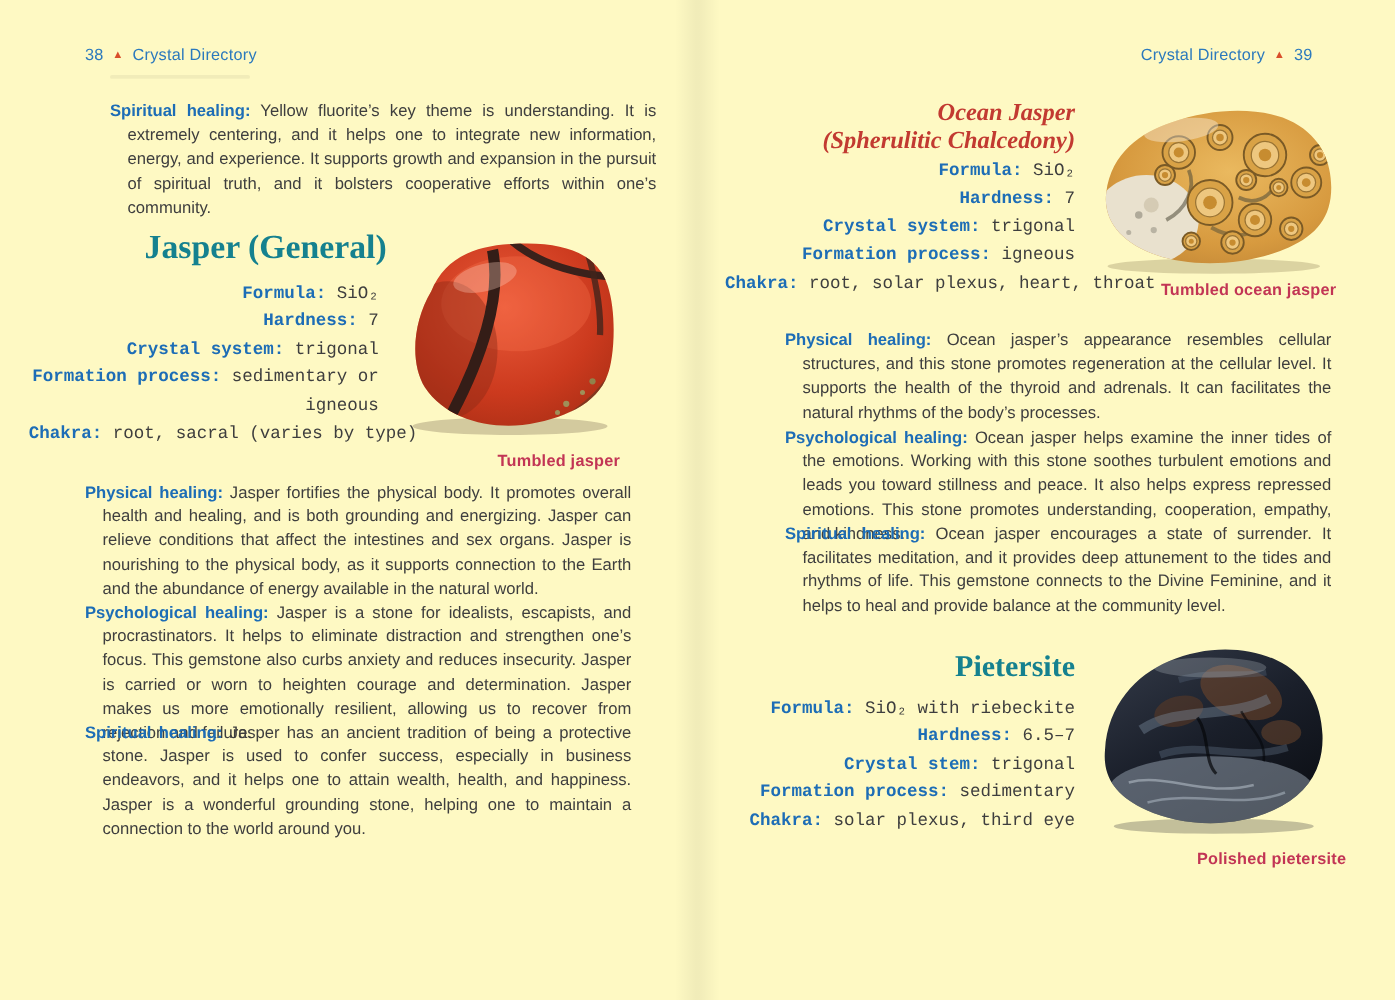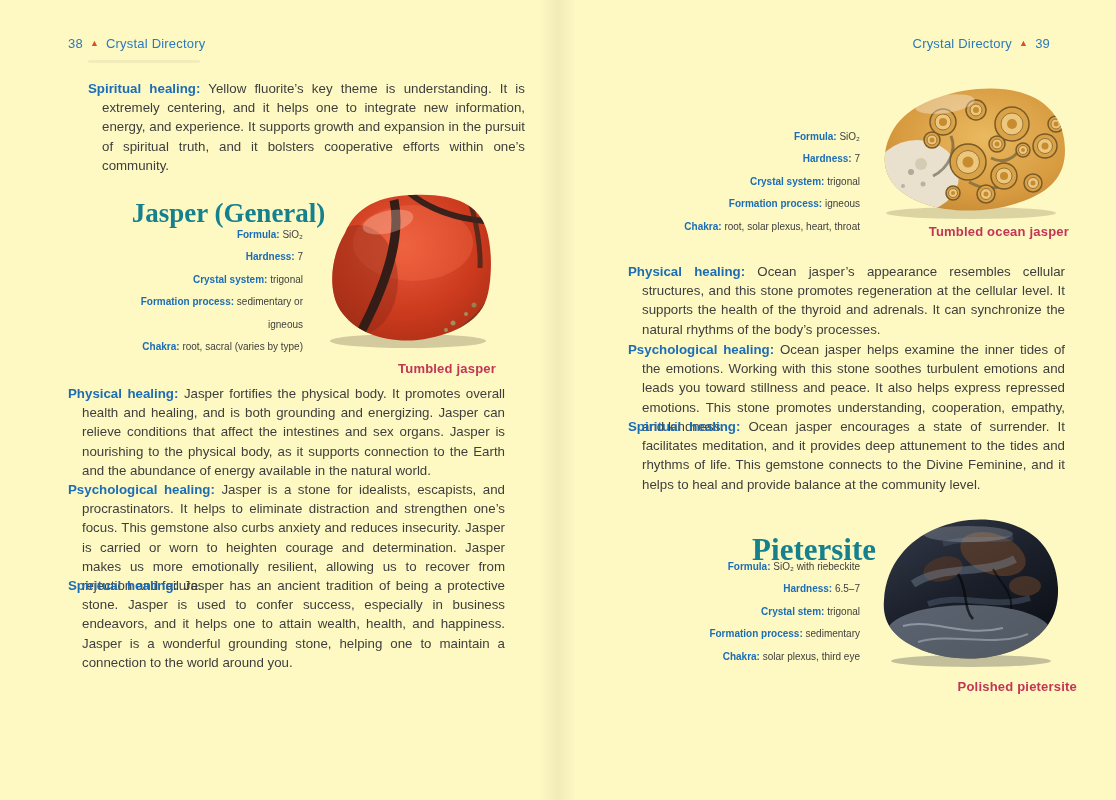--- a/index.html
+++ b/index.html
@@ -23,30 +23,30 @@
     background:rgba(0,0,0,0.05); border-radius:2px;
   }
   .para {
     position:absolute; width:423px; font-size:13.3px; line-height:19.2px;
     text-align:justify; padding-left:14px; text-indent:-14px; margin:0;
   }
   .para.continued { text-align-last:justify; }
   .lbl { font-weight:bold; color:#1d6db6; }
   .teal-title {
     position:absolute; font-family:"Liberation Serif","DejaVu Serif",serif;
-    font-weight:bold; color:#15818f; margin:16px;
+    font-weight:bold; color:#15818f; margin:0;
   }
   #jasper-title { left:90px; top:183px; width:245px; text-align:center; font-size:27px; line-height:29px; }
-  #pietersite-title { left:620px; top:520px; width:240px; text-align:right; font-size:31px; line-height:28px; }
+  #pietersite-title { left:620px; top:520px; width:240px; text-align:right; font-size:24px; line-height:28px; }
   .red-title {
     position:absolute; left:560px; top:80px; width:300px; text-align:right;
     font-family:"Liberation Serif","DejaVu Serif",serif; font-weight:bold; font-style:italic;
     color:#c23a31; font-size:19.5px; line-height:21.5px; margin:0;
   }
-  .props { position:absolute; font-size:10px; }
+  .props { position:absolute; font-size:14px;font-family:Liberation Mono, monospace; }
   #jasper-props { left:23px; top:224px; width:280px; }
   #ocean-props { left:580px; top:126px; width:280px; }
   #pietersite-props { left:580px; top:556px; width:280px; }
   .prop-row { text-align:right; line-height:22.4px; white-space:nowrap; }
   .prop-line2 { text-align:right; line-height:22.4px; white-space:nowrap; }
   .fig { position:absolute; margin:0; }
   .caption {
     position:absolute; text-align:right; font-weight:bold; font-size:13px;
     color:#c23555; letter-spacing:0.2px;
   }
@@ -134,20 +134,24 @@
   </p>
   <p class="para" style="left:68px; top:576px;">
     <span class="lbl">Spiritual healing:</span>
     <span>Jasper has an ancient tradition of being a protective stone. Jasper is used to confer success, especially in business endeavors, and it helps one to attain wealth, health, and happiness. Jasper is a wonderful grounding stone, helping one to maintain a connection to the world around you.</span>
   </p>
 
   <div class="page-header right">
     <span>Crystal Directory</span><span class="tri">▲</span><span>39</span>
   </div>
 
+  <h2 class="red-title">
+    <span>Ocean Jasper</span><br>
+    <span>(Spherulitic Chalcedony)</span>
+  </h2>
 
   <div class="props" id="ocean-props">
     <div class="prop-row">
       <span class="lbl">Formula:</span>
       <span>SiO₂</span>
     </div>
     <div class="prop-row">
       <span class="lbl">Hardness:</span>
       <span>7</span>
     </div>
@@ -230,21 +234,21 @@
             <circle cx="124" cy="64" r="2.5" fill="#c78c30"></circle>
         </g>
         <ellipse cx="72" cy="24" rx="30" ry="9" fill="#ffffff" opacity="0.35" transform="rotate(-8 72 24)"></ellipse>
       </g>
     </svg>
   </figure>
   <div class="caption" style="left:873px; top:224px; width:196px;">Tumbled ocean jasper</div>
 
   <p class="para" style="left:628px; top:262px;">
     <span class="lbl">Physical healing:</span>
-    <span>Ocean jasper’s appearance resembles cellular structures, and this stone promotes regeneration at the cellular level. It supports the health of the thyroid and adrenals. It can synchronize the natural rhythms of the body’s processes.</span>
+    <span>Ocean jasper’s appearance resembles cellular structures, and this stone promotes regeneration at the cellular level. It supports the health of the thyroid and adrenals. It can facilitates the natural rhythms of the body’s processes.</span>
   </p>
   <p class="para" style="left:628px; top:340px;">
     <span class="lbl">Psychological healing:</span>
     <span>Ocean jasper helps examine the inner tides of the emotions. Working with this stone soothes turbulent emotions and leads you toward stillness and peace. It also helps express repressed emotions. This stone promotes understanding, cooperation, empathy, and kindness.</span>
   </p>
   <p class="para" style="left:628px; top:417px;">
     <span class="lbl">Spiritual healing:</span>
     <span>Ocean jasper encourages a state of surrender. It facilitates meditation, and it provides deep attunement to the tides and rhythms of life. This gemstone connects to the Divine Feminine, and it helps to heal and provide balance at the community level.</span>
   </p>
 

